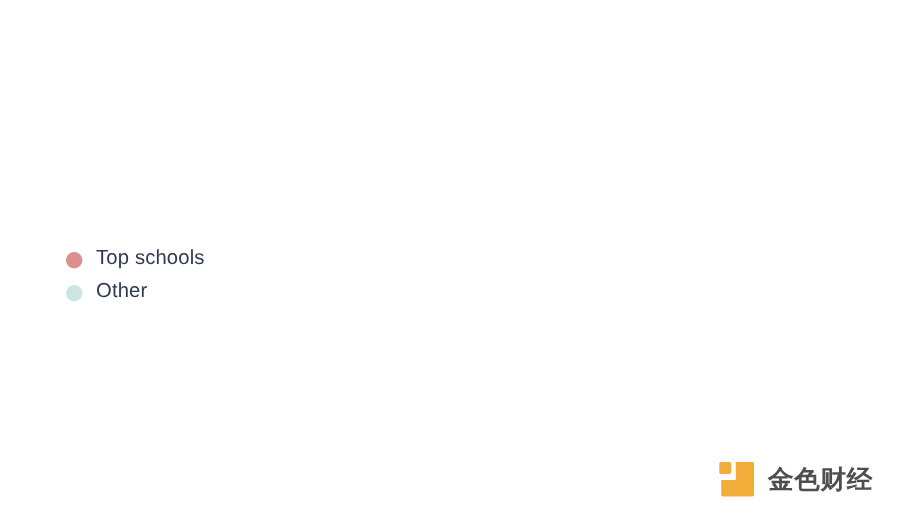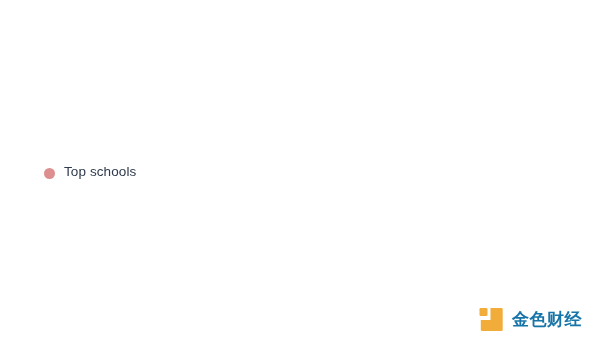--- a/index.html
+++ b/index.html
@@ -98,24 +98,28 @@
 </head>
 <body style="background: rgb(255, 255, 255);">
 
 <div id="chart-root">
 
   <div id="legend">
     <div class="legend-item">
       <span class="legend-swatch" style="background: rgb(221, 142, 142);"></span>
       <span class="legend-label">Top schools</span>
     </div>
+    <div class="legend-item">
+      <span class="legend-swatch" style="background: rgb(201, 230, 229);"></span>
+      <span class="legend-label">Other</span>
+    </div>
   </div>
 
 
   <div id="watermark">
     <svg id="watermark-logo" viewBox="0 0 27 27">
       <rect id="logo-sq" x="1.5" y="2" width="8" height="8" rx="1.2" fill="#f0a52a"></rect>
       <path id="logo-br" d="M12.5 2 h11 a1.2 1.2 0 0 1 1.2 1.2 V23.8 a1.2 1.2 0 0 1 -1.2 1.2 H4 a1.2 1.2 0 0 1 -1.2 -1.2 V14 h9.7 Z" fill="#f0a52a"></path>
     </svg>
-    <span id="watermark-text" style="color: #0369a1;">金色财经</span>
+    <span id="watermark-text" style="color: #404040;">金色财经</span>
   </div>
 
 </div>
 
 </body></html>

